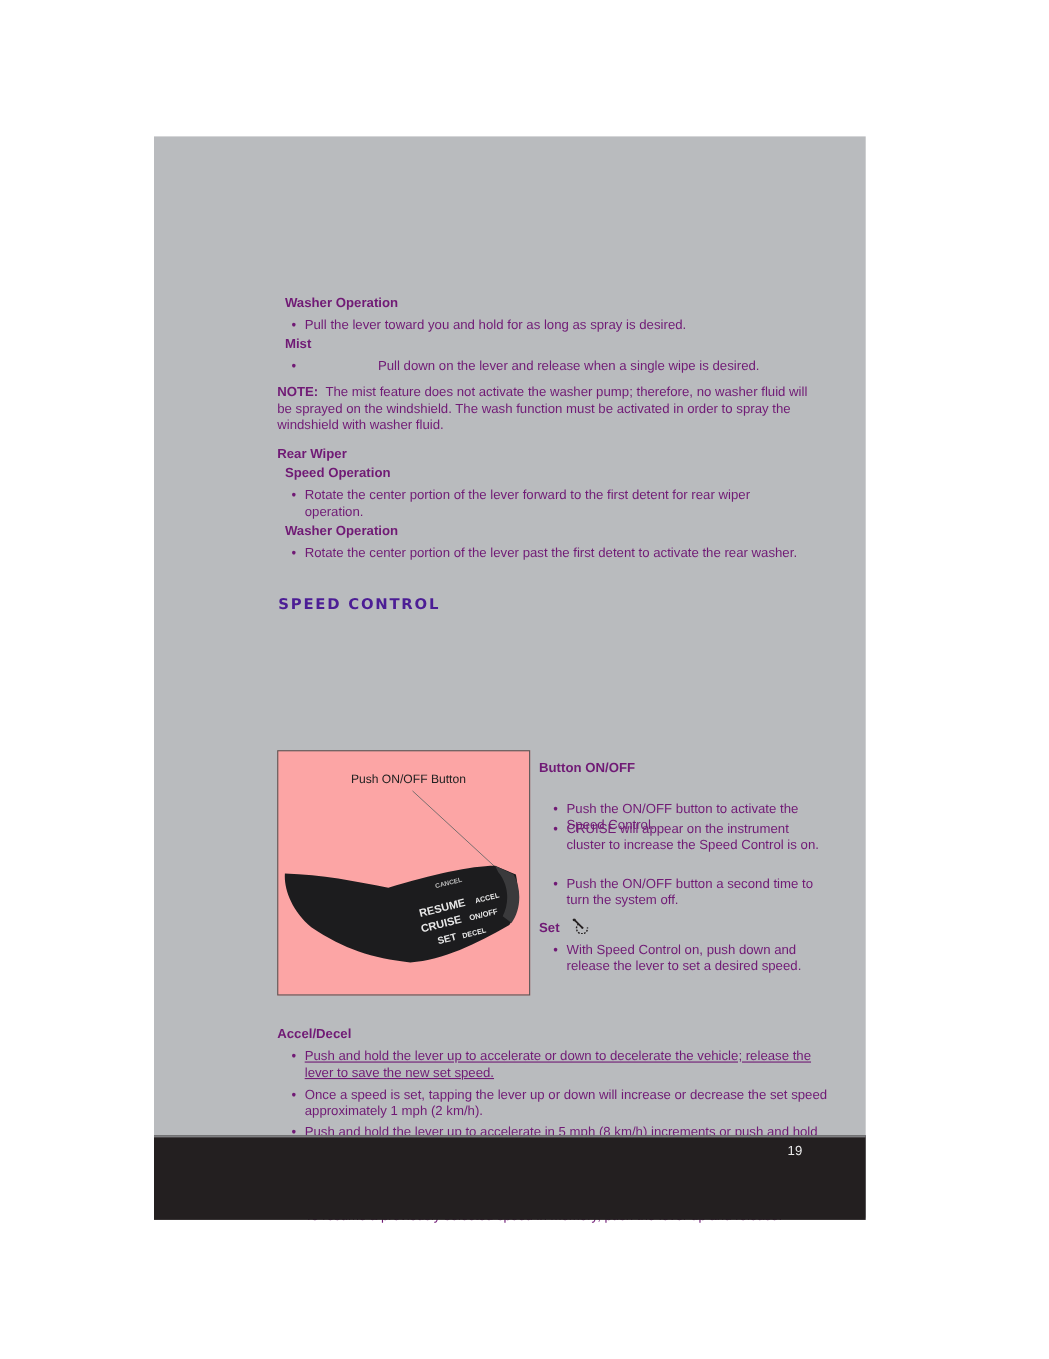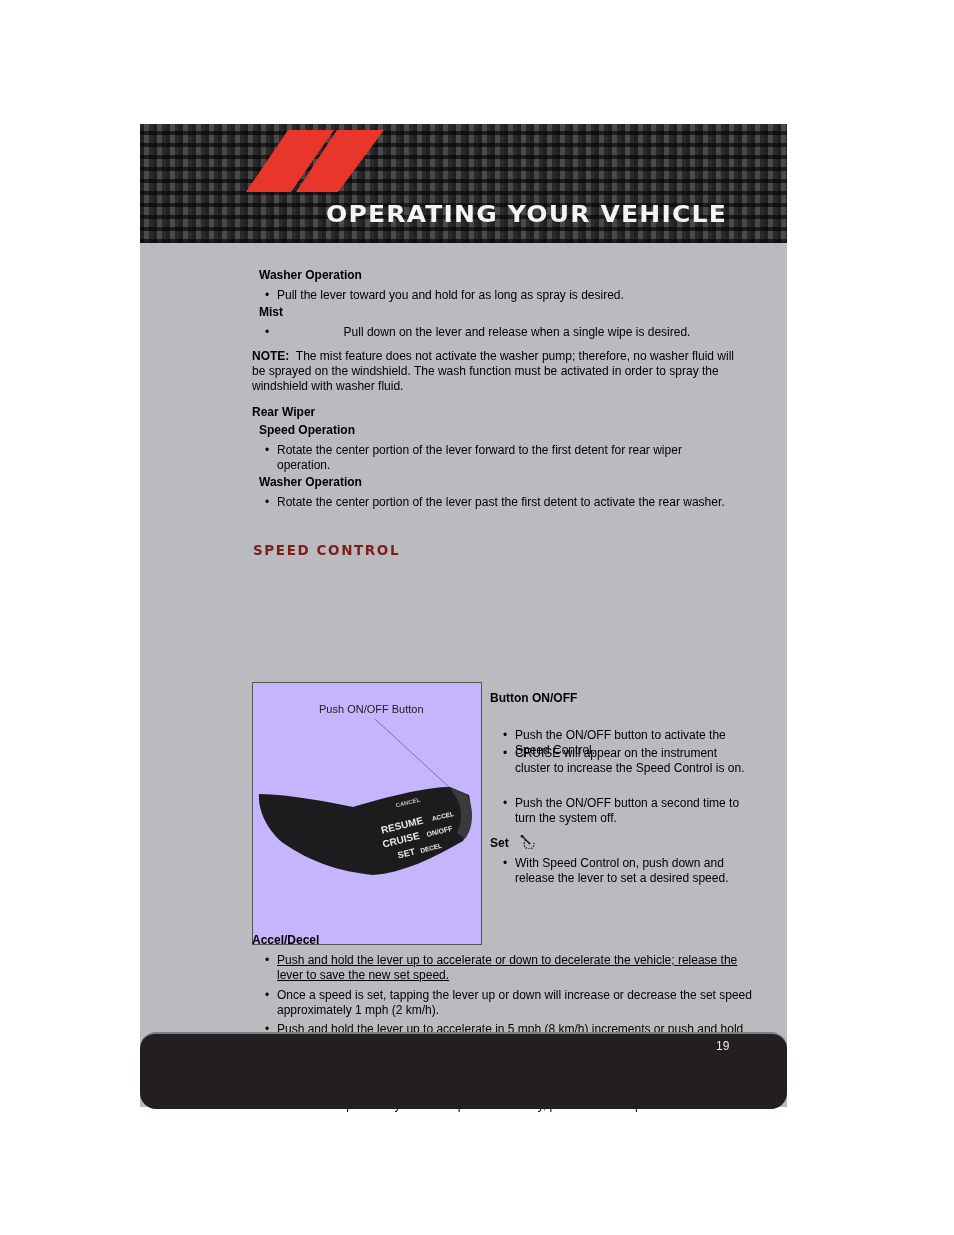--- a/index.html
+++ b/index.html
@@ -23,56 +23,48 @@
   }
   .stripes { position: absolute; left: 104px; top: 6px; width: 140px; height: 62px; }
   .title {
     position: absolute; left: 186px; top: 76px; width: 420px;
     color: #f4f4f4; font-family: "DejaVu Sans", sans-serif; font-weight: bold;
     font-size: 25px; letter-spacing: 1.2px; white-space: nowrap;
     text-transform: uppercase; line-height: 28px;
     transform: scaleY(0.95);
   }
   .content { position: absolute; left: 0; top: 119px; width: 647px; }
-  .t { position: absolute; font-size: 12px; color: #000000; line-height: 15px; font-family: "Liberation Sans", sans-serif; }
+  .t { position: absolute; font-size: 12px; color: #701a75; line-height: 15px; font-family: "Liberation Sans", sans-serif; }
   .h { font-weight: bold; text-align: right; }
   .sub { font-weight: bold; }
   .b { padding-left: 14px; text-indent: 0; }
   .b::before { content: "•"; position: absolute; left: 2px; top: 0; }
   .note-label { font-weight: bold; }
   .section-title {
-    position: absolute; color: #7f1d1d; font-family: "DejaVu Sans", sans-serif;
+    position: absolute; color: #4c1d95; font-family: "DejaVu Sans", sans-serif;
     font-weight: bold; font-size: 13.5px; letter-spacing: 1.6px; text-transform: uppercase;
   }
   .figure {
-    position: absolute; left: 112px; top: 439px; width: 230px; height: 263px;
-    background: #c4b5fd; border: 1px solid #555;
+    position: absolute; left: 112px; top: 439px; width: 230px; height: 223px;
+    background: #fca5a5; border: 1px solid #555;
     box-sizing: border-box; overflow: hidden;
   }
   .fig-label { position: absolute; left: 66px; top: 20px; font-size: 11px; color: #222; font-family: "Liberation Sans", sans-serif; }
   .footer {
     position: absolute; left: 0; top: 908px; width: 647px; height: 75px; background: #231f20;
     border-top: 2px solid #7f7f82;
-    border-radius: 16px;
   }
   .page-num { position: absolute; left: 576px; top: 5px; color: #e8e8e8; font-size: 12px; font-family: "Liberation Sans", sans-serif; }
   .set-icon { display: inline-block; vertical-align: -2px; margin-left: 8px; }
 </style>
 </head>
 <body>
 
 <div class="page">
 
-  <div class="header">
-    <svg class="stripes" viewBox="0 0 140 62" width="140" height="62">
-      <polygon points="44,0 90,0 47,62 2,62" fill="#e8362b"></polygon>
-      <polygon points="93,0 140,0 94,62 52,62" fill="#e8362b"></polygon>
-    </svg>
-    <div class="title">Operating Your Vehicle</div>
-  </div>
 
   <div class="content">
 
     <div class="t sub" style="left:119px; top:25px;">Washer Operation</div>
     <div class="t b" style="left:123px; top:45px; width:480px;">Pull the lever toward you and hold for as long as spray is desired.</div>
     <div class="t sub" style="left:119px; top:62px;">Mist</div>
     <div class="t b" style="left:123px; top:82px; width:480px;text-align:center;">Pull down on the lever and release when a single wipe is desired.</div>
 
     <div class="t" style="left:112px; top:106px; width:483px;">
       <span class="note-label">NOTE:</span>&nbsp;

